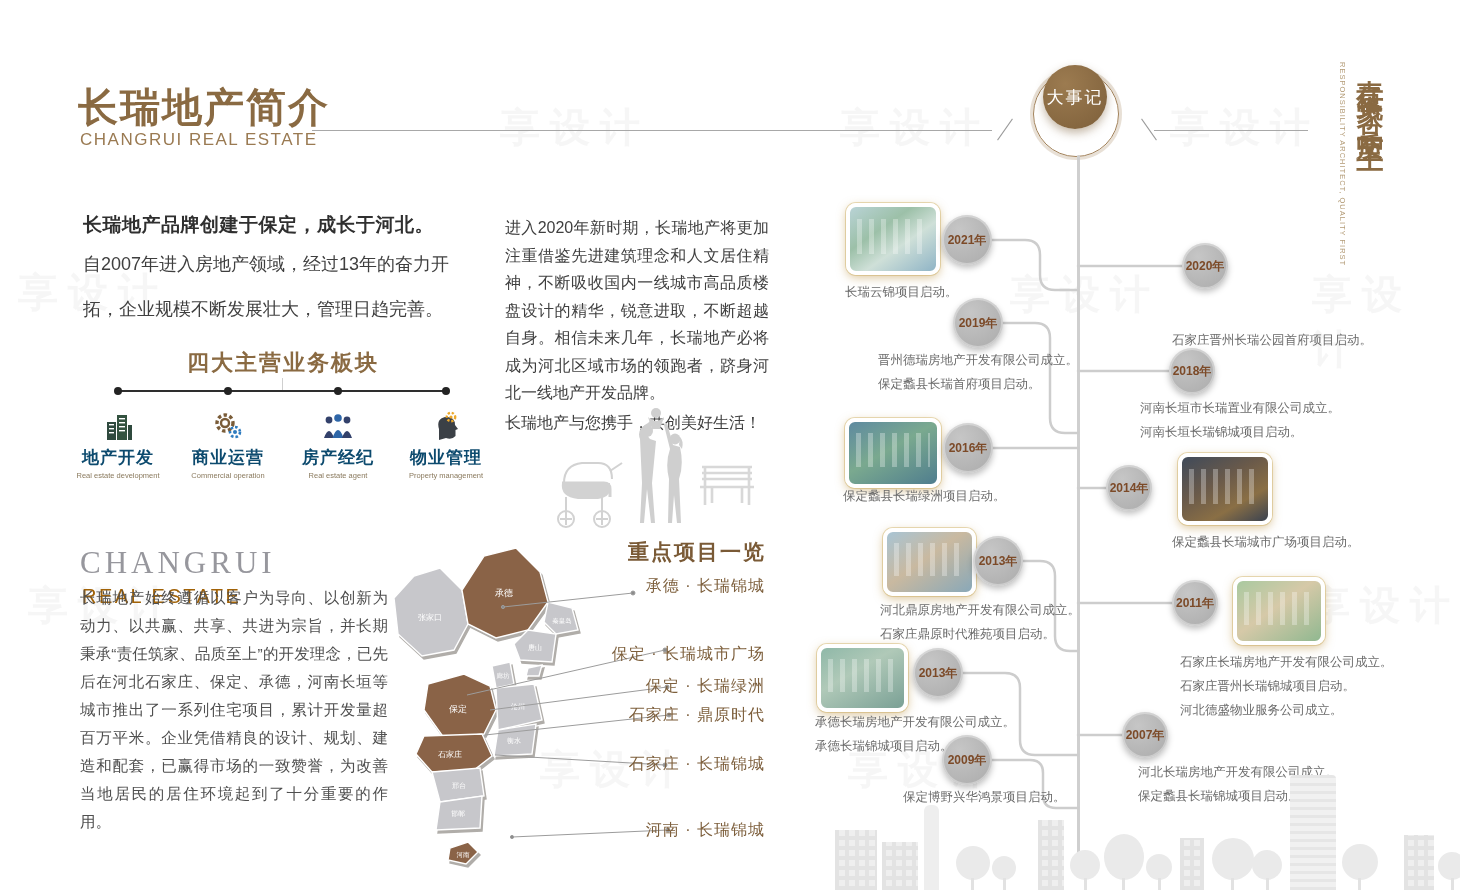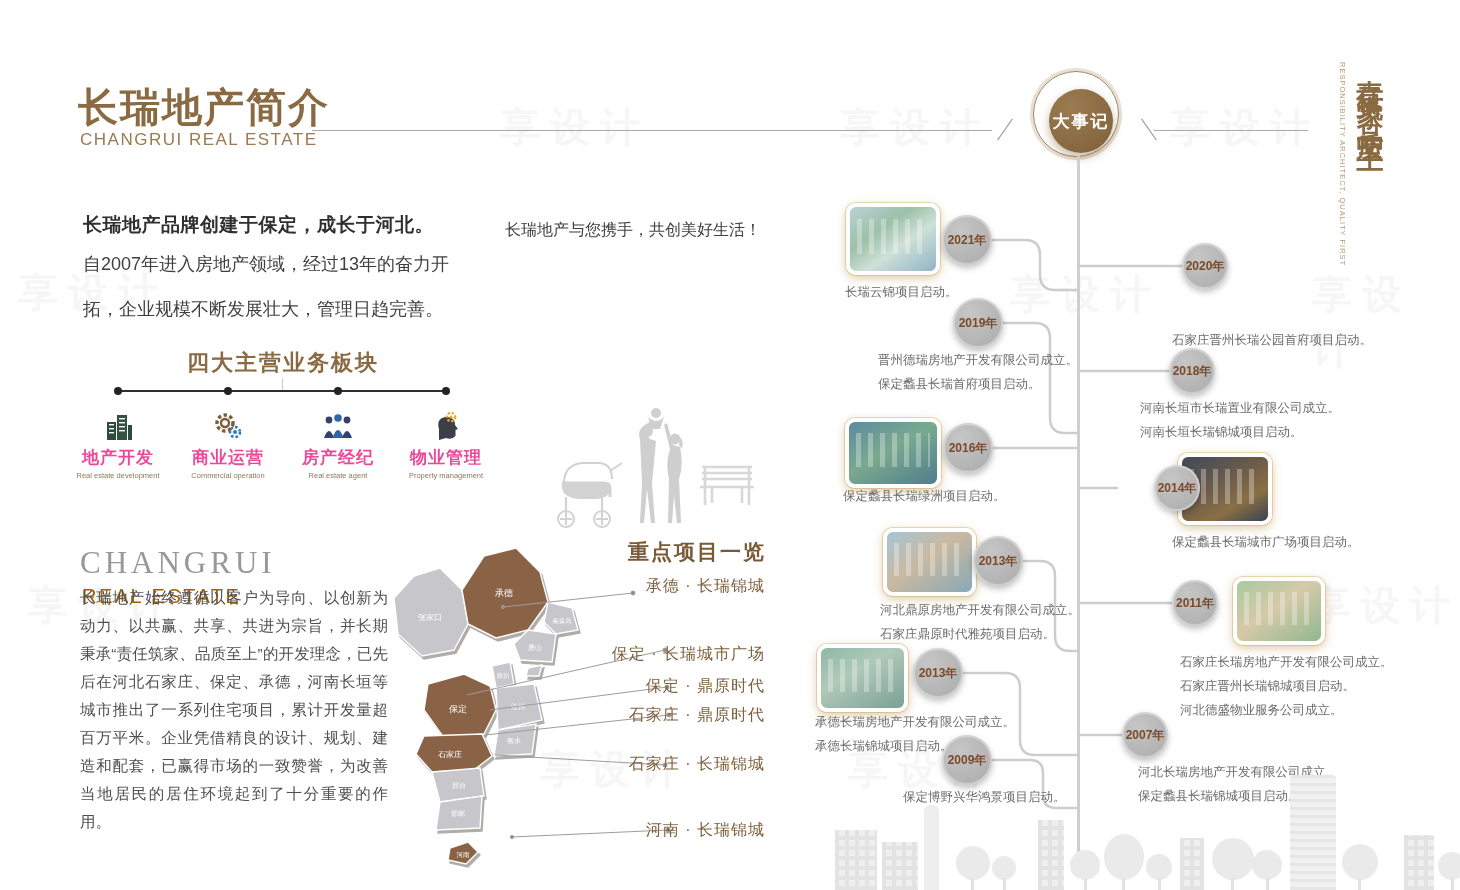--- a/index.html
+++ b/index.html
@@ -10,43 +10,43 @@
   .wm{position:absolute;font-size:40px;font-weight:bold;letter-spacing:10px;
       color:#c9c9c9;opacity:.16;pointer-events:none;}
   
   .title{left:78px;top:80px;font-size:40px;font-weight:bold;color:#8a6a42;letter-spacing:2px;}
   .subtitle{left:80px;top:130px;font-size:17px;font-weight:normal;color:#9a7a52;letter-spacing:1.5px;}
   .hline{height:1px;background:#a8a8a8;top:130px;}
   .slash{width:26px;height:1px;background:#9a9a9a;top:129px;}
   
   .badge-outer{left:1033px;top:71px;width:84px;height:84px;border-radius:50%;
       border:1px solid #a2825a;box-shadow:0 0 0 3px rgba(162,130,90,.25);}
-  .badge-inner{left:1043px;top:89px;width:64px;height:64px;border-radius:50%;
+  .badge-inner{left:1043px;top:65px;width:64px;height:64px;border-radius:50%;
       background:radial-gradient(circle at 35% 30%,#9c7b50,#7d5f3a);
-      color:#fff;font-size:17px;font-weight:bold;letter-spacing:2px;
+      color:#fff;font-size:17px;font-weight:normal;letter-spacing:2px;
       display:flex;align-items:center;justify-content:center;
-      box-shadow:0 4px 10px rgba(125,95,58,.45);margin-left:6px;}
+      box-shadow:0 4px 10px rgba(125,95,58,.45);}
   
   .v-slogan{left:1352px;top:58px;height:300px;writing-mode:vertical-rl;
       font-family:"DejaVu Serif","Liberation Serif",serif;
       font-size:27px;font-weight:bold;color:#8a6a42;letter-spacing:7px;}
   .v-slogan-en{left:1338px;top:62px;height:270px;writing-mode:vertical-rl;
       font-size:7.5px;color:#b39b76;letter-spacing:1px;}
   
   .intro-lead{left:83px;top:212px;font-size:19px;font-weight:bold;color:#2f2f2f;letter-spacing:.5px;}
   .intro-body{left:83px;top:242px;width:396px;font-size:18px;color:#3f3f3f;line-height:45px;}
   
   .biz-title{left:105px;top:348px;width:356px;text-align:center;font-size:22px;
       font-weight:bold;color:#8a6a42;letter-spacing:2px;}
   .biz-tick{left:282px;top:378px;width:1px;height:13px;background:#cfcfcf;}
   .biz-line{left:116px;top:390px;width:332px;height:2px;background:#2e2e2e;}
   .biz-dot{width:8px;height:8px;border-radius:50%;background:#232323;top:387px;}
   .biz-item{top:408px;width:116px;text-align:center;}
   .biz-item .ic{height:34px;display:flex;align-items:flex-end;justify-content:center;}
-  .biz-label{font-size:17px;font-weight:bold;color:#ec4899;margin-top:4px;letter-spacing:1px;}
+  .biz-label{font-size:17px;font-weight:bold;color:#0c4a6e;margin-top:4px;letter-spacing:1px;}
   .biz-en{font-size:7.5px;color:#8a7a5e;margin-top:2px;}
   
   .brand{left:80px;top:545px;font-family:"Liberation Serif","DejaVu Serif",serif;
       font-size:31px;color:#97979d;letter-spacing:4px;}
   .brand-sub{left:82px;top:585px;font-size:20px;color:#a16207;letter-spacing:2.5px;}
   .about-body{left:80px;top:584px;width:308px;font-size:15.5px;color:#4f4f4f;line-height:28px;text-align:justify;}
   
   .vision{left:505px;top:214px;width:264px;font-size:16px;color:#3f3f3f;line-height:27.5px;text-align:justify;}
   .vision .slogan{margin-top:2px;}
   
@@ -179,20 +179,21 @@
   </div>
   <div class="biz-label">物业管理</div>
   <div class="biz-en">Property management</div>
 </div>
 
 <div class="abs brand">CHANGRUI</div>
 <div class="abs brand-sub">REAL ESTATE</div>
 <div class="abs about-body">长瑞地产始终遵循以客户为导向、以创新为动力、以共赢、共享、共进为宗旨，并长期秉承“责任筑家、品质至上”的开发理念，已先后在河北石家庄、保定、承德，河南长垣等城市推出了一系列住宅项目，累计开发量超百万平米。企业凭借精良的设计、规划、建造和配套，已赢得市场的一致赞誉，为改善当地居民的居住环境起到了十分重要的作用。</div>
 
 <div class="abs vision">
+  <div>进入2020年新时期，长瑞地产将更加注重借鉴先进建筑理念和人文居住精神，不断吸收国内一线城市高品质楼盘设计的精华，锐意进取，不断超越自身。相信未来几年，长瑞地产必将成为河北区域市场的领跑者，跻身河北一线地产开发品牌。</div>
   <div class="slogan">长瑞地产与您携手，共创美好生活！</div>
 </div>
 
 <svg class="svgabs" style="left:552px;top:405px;" width="205" height="130" viewBox="0 0 205 130">
   <g fill="none" stroke="#d2d2d2" stroke-width="2">
     <path d="M12,78 Q12,60 30,58 L46,58"></path>
     <path d="M46,58 Q60,58 60,74"></path>
     <path d="M10,78 L52,78 Q58,78 58,84 L58,92" stroke-width="3"></path>
     <path d="M14,92 L14,108 M50,92 L50,108"></path>
     <circle cx="14" cy="114" r="8"></circle>
@@ -266,21 +267,21 @@
       <circle cx="235" cy="220" r="2"></circle>
     <line x1="82" y1="292" x2="238" y2="285"></line>
       <circle cx="238" cy="285" r="2"></circle>
       <circle cx="82" cy="292" r="1.6"></circle>
   </g>
 </svg>
 
 <div class="abs proj-title">重点项目一览</div>
 <div class="abs proj-item" style="top:576px;">承德 · 长瑞锦城</div>
 <div class="abs proj-item" style="top:644px;">保定 · 长瑞城市广场</div>
-<div class="abs proj-item" style="top:676px;">保定 · 鼎原时代</div>
+<div class="abs proj-item" style="top:676px;">保定 · 长瑞绿洲</div>
 <div class="abs proj-item" style="top:705px;">石家庄 · 鼎原时代</div>
 <div class="abs proj-item" style="top:754px;">石家庄 · 长瑞锦城</div>
 <div class="abs proj-item" style="top:820px;">河南 · 长瑞锦城</div>
 
 <div class="abs trunk"></div>
 
 <svg class="svgabs" style="left:830px;top:140px;" width="520" height="740" viewBox="0 0 520 740">
   <g stroke="#cdcdcd" stroke-width="2.5" fill="none" stroke-linecap="round">
     <path d="M162,100 H195 Q210,100 210,115 V135 Q210,150 225,150 H248"></path>
     <path d="M248,126 H352"></path>
@@ -301,21 +302,21 @@
 <div class="photo photo-night" style="left:1178px;top:453px;width:86px;height:64px;"></div>
 <div class="photo photo-c" style="left:883px;top:528px;width:85px;height:60px;"></div>
 <div class="photo photo-d" style="left:1233px;top:577px;width:84px;height:60px;"></div>
 <div class="photo photo-e" style="left:817px;top:644px;width:83px;height:60px;"></div>
 
 <div class="abs yc l" style="left:942px;top:215px;text-align:center;">2021年</div>
 <div class="abs yc r" style="left:1182px;top:243px;">2020年</div>
 <div class="abs yc l" style="left:953px;top:298px;">2019年</div>
 <div class="abs yc r" style="left:1169px;top:348px;">2018年</div>
 <div class="abs yc l" style="left:943px;top:423px;">2016年</div>
-<div class="abs yc r" style="left:1154px;top:465px;">2014年</div>
+<div class="abs yc r" style="left:1106px;top:465px;">2014年</div>
 <div class="abs yc l" style="left:973px;top:536px;">2013年</div>
 <div class="abs yc r" style="left:1172px;top:580px;">2011年</div>
 <div class="abs yc l" style="left:913px;top:648px;">2013年</div>
 <div class="abs yc l" style="left:942px;top:735px;">2009年</div>
 <div class="abs yc r" style="left:1122px;top:712px;">2007年</div>
 
 <div class="abs cap" style="left:845px;top:280px;">长瑞云锦项目启动。</div>
 <div class="abs cap" style="left:1172px;top:292px;margin-top:36px;">石家庄晋州长瑞公园首府项目启动。</div>
 <div class="abs cap" style="left:878px;top:348px;">
   <div>晋州德瑞房地产开发有限公司成立。</div>

